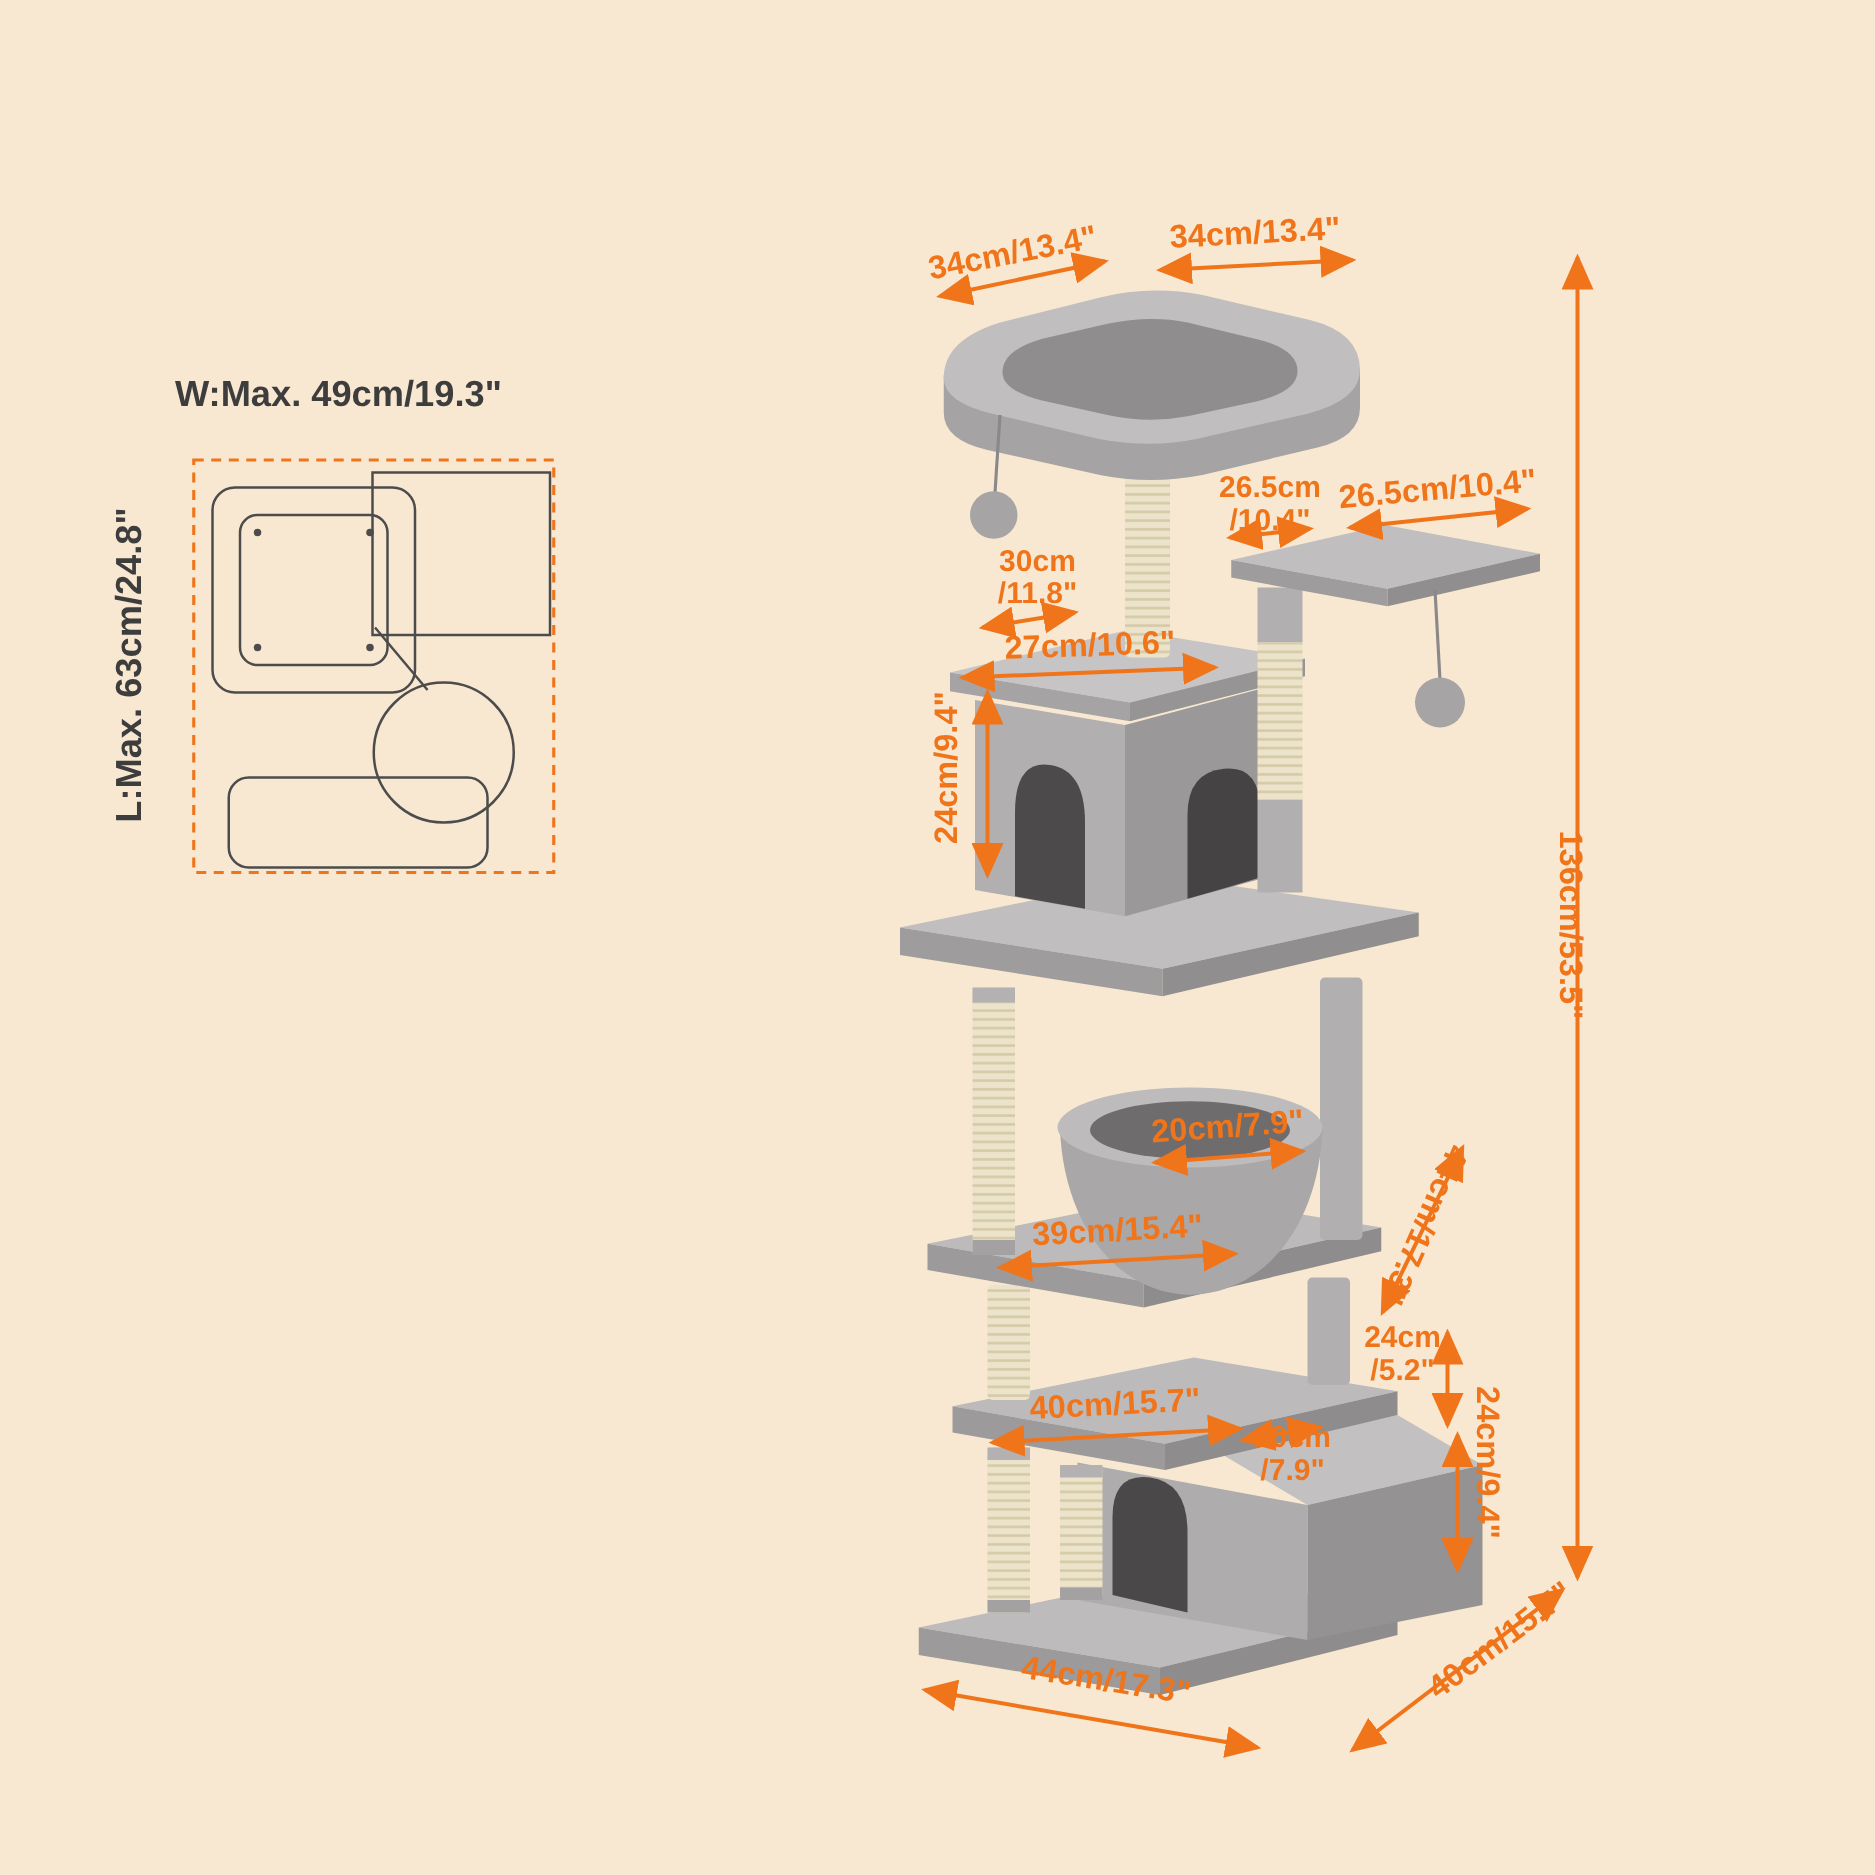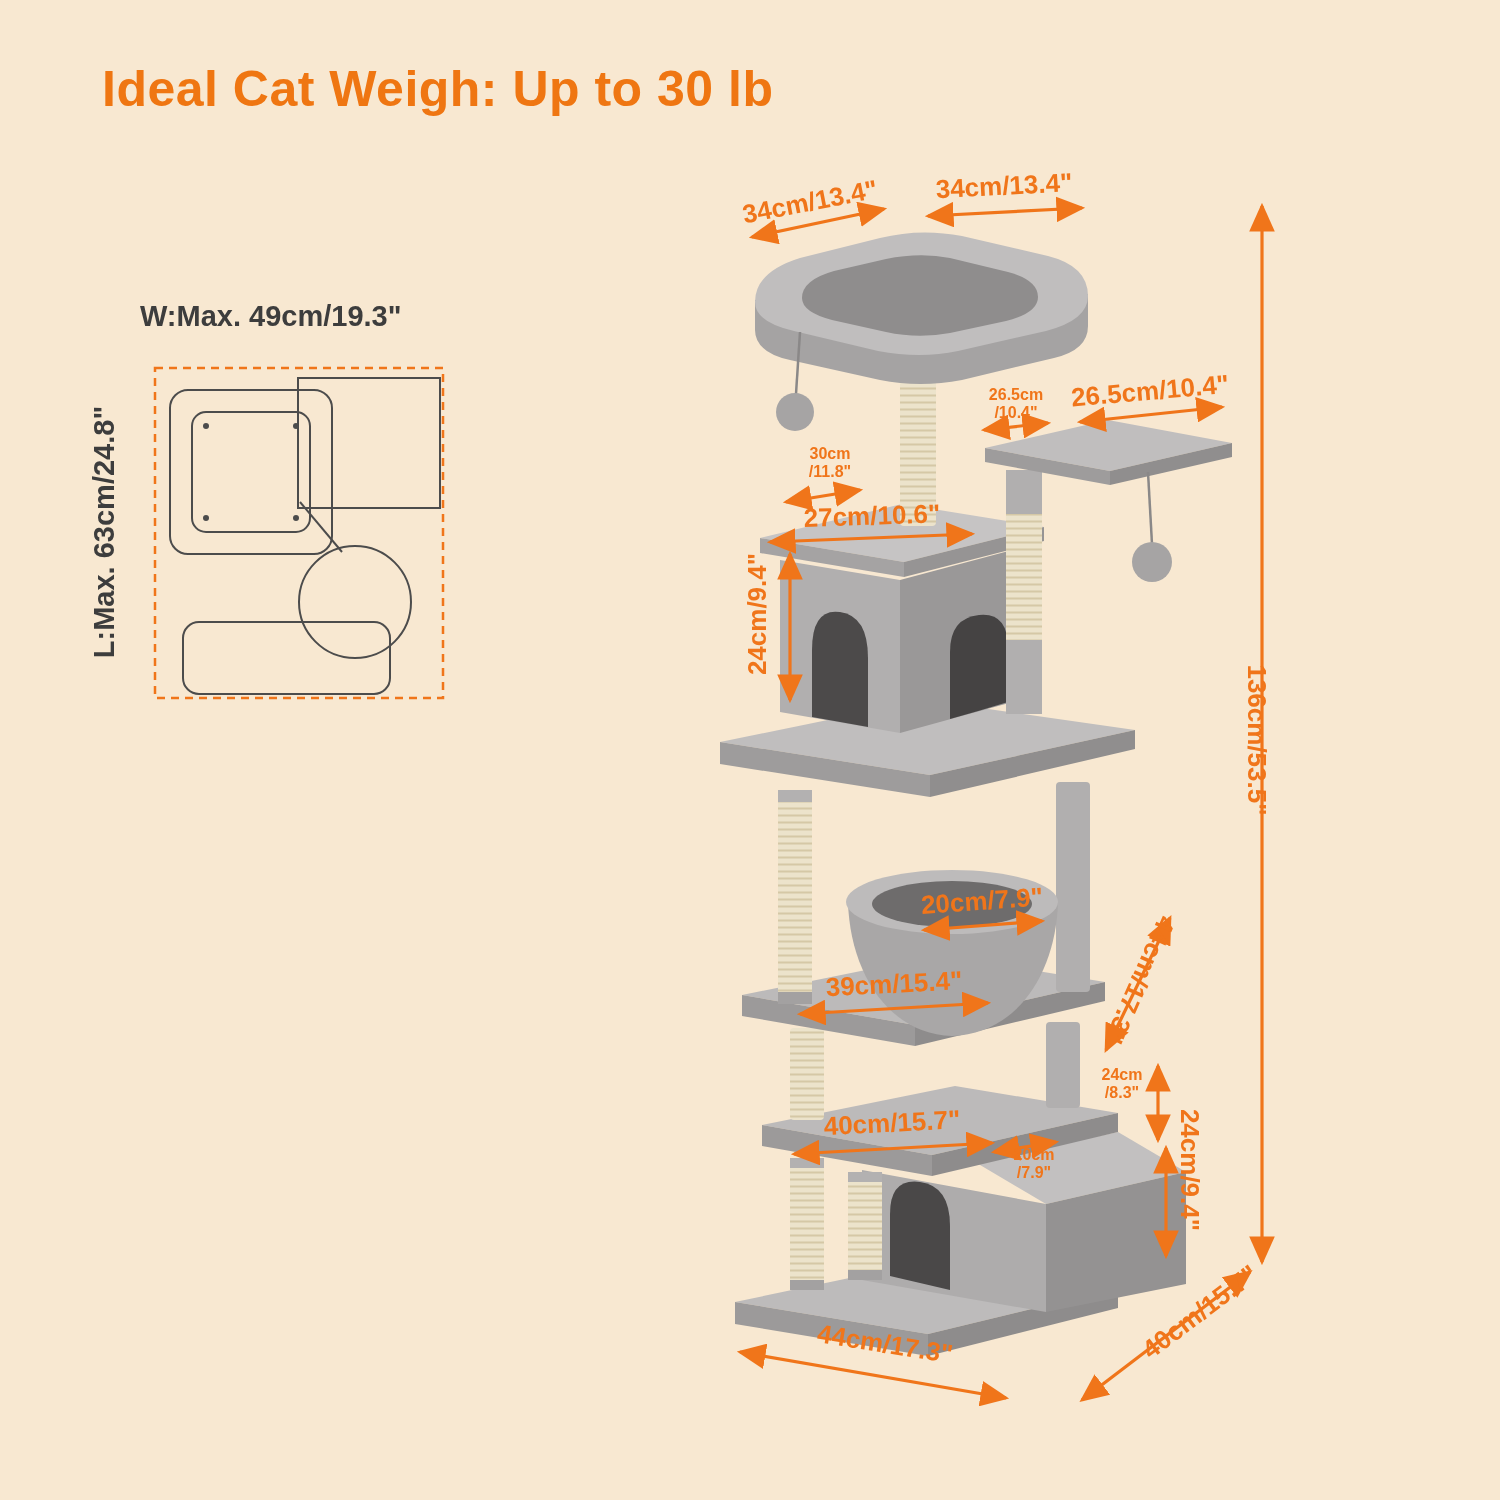--- a/index.html
+++ b/index.html
@@ -7,28 +7,27 @@
   body{font-family:"Liberation Sans",sans-serif}
   .canvas{position:relative;width:1500px;height:1500px;background:#f8e8d1;overflow:hidden}
   .title{position:absolute;left:102px;top:60px;font-size:50px;font-weight:800;color:#ef7612;letter-spacing:.5px}
   .subtitle{position:absolute;left:104px;top:140px;font-size:34px;color:#3d3d3d}
   .fp-w{position:absolute;left:140px;top:300px;font-size:29px;font-weight:700;color:#3d3d3d;white-space:nowrap}
   .fp-l{position:absolute;left:104px;top:532px;transform:translate(-50%,-50%) rotate(-90deg);
         font-size:29px;font-weight:700;color:#3d3d3d;white-space:nowrap}
   svg.layer{position:absolute;left:0;top:0}
   .dim{position:absolute;color:#f0751a;font-weight:700;font-size:26px;white-space:nowrap;
        transform:translate(-50%,-50%) rotate(var(--r,0deg));text-align:center;line-height:1.1}
-  .dim.sm{font-size:16px;white-space:pre-line}
+  .dim.sm{font-size:24px;white-space:pre-line}
 </style>
 </head>
 <body>
 
 <div class="canvas">
 
-  <h1 class="title">Ideal Cat Weigh: Up to 30 lb</h1>
 
   <div class="fp-w">W:Max. 49cm/19.3"</div>
   <div class="fp-l">L:Max. 63cm/24.8"</div>
 
   <svg class="layer" style="left:80px;top:290px" width="400" height="430" viewBox="0 0 400 430">
     <rect x="75" y="78" width="288" height="330" fill="none" stroke="#f0751a" stroke-width="2.5" stroke-dasharray="8 6"></rect>
     <g fill="none" stroke="#4c4c4c" stroke-width="2">
       <rect x="218" y="88" width="142" height="130"></rect>
       <rect x="90" y="100" width="162" height="164" rx="18"></rect>
       <rect x="112" y="122" width="118" height="120" rx="14"></rect>
@@ -190,18 +189,18 @@
   <div class="dim" style="left:872px;top:516px;--r:-2deg">27cm/10.6"</div>
   <div class="dim" style="left:757px;top:614px;--r:-90deg">24cm/9.4"</div>
   <div class="dim" style="left:1257px;top:740px;--r:90deg">136cm/53.5"</div>
   <div class="dim" style="left:982px;top:901px;--r:-4deg">20cm/7.9"</div>
   <div class="dim" style="left:894px;top:984px;--r:-3deg">39cm/15.4"</div>
   <div class="dim" style="left:1140px;top:980px;--r:114deg">44cm/17.3"</div>
   <div class="dim" style="left:892px;top:1123px;--r:-3deg">40cm/15.7"</div>
   <div class="dim sm" style="left:1034px;top:1164px">20cm
 /7.9"</div>
   <div class="dim sm" style="left:1122px;top:1084px">24cm
-/8.3"</div>
+/5.2"</div>
   <div class="dim" style="left:1190px;top:1170px;--r:90deg">24cm/9.4"</div>
   <div class="dim" style="left:885px;top:1344px;--r:9deg">44cm/17.3"</div>
   <div class="dim" style="left:1200px;top:1312px;--r:-37deg">40cm/15.7"</div>
 
 </div>
 
 </body></html>

